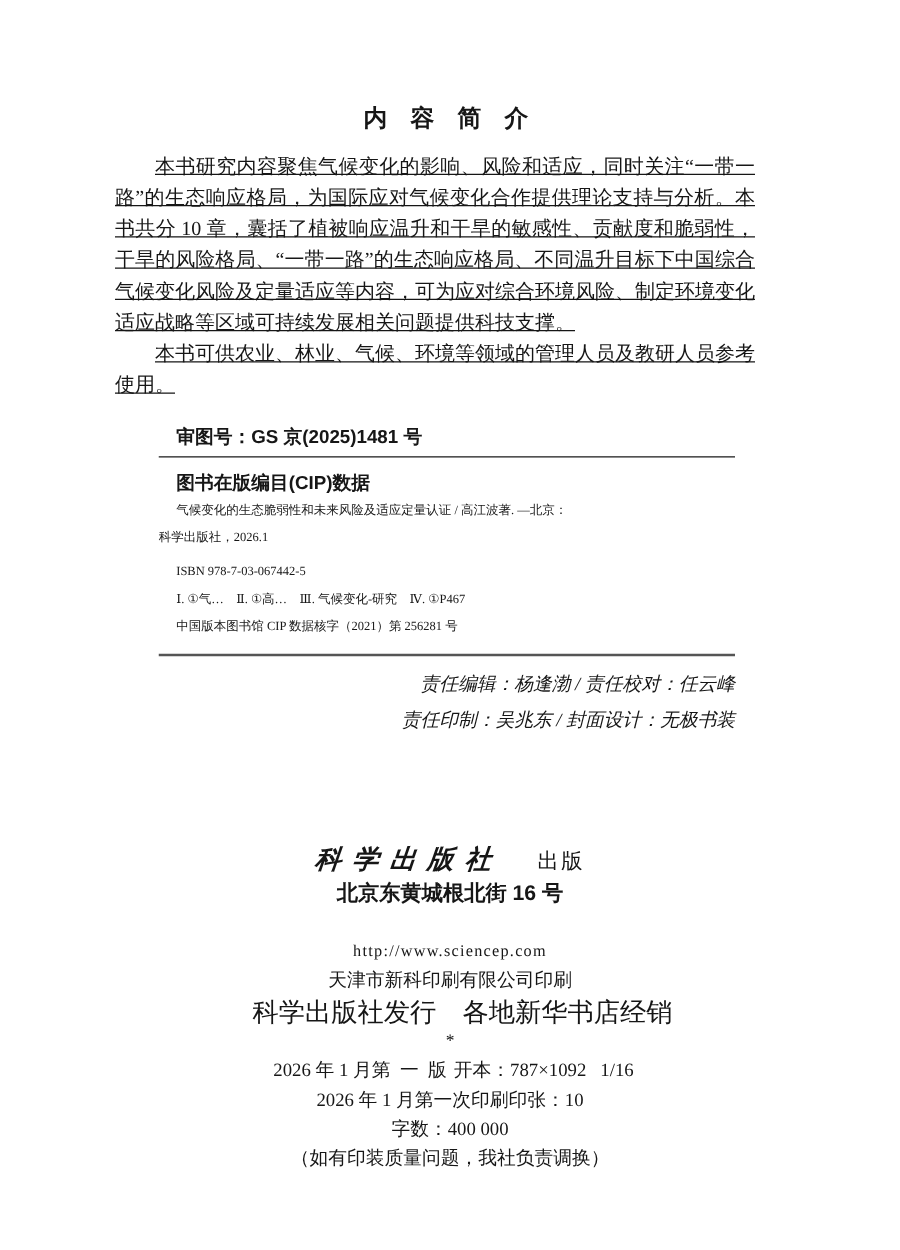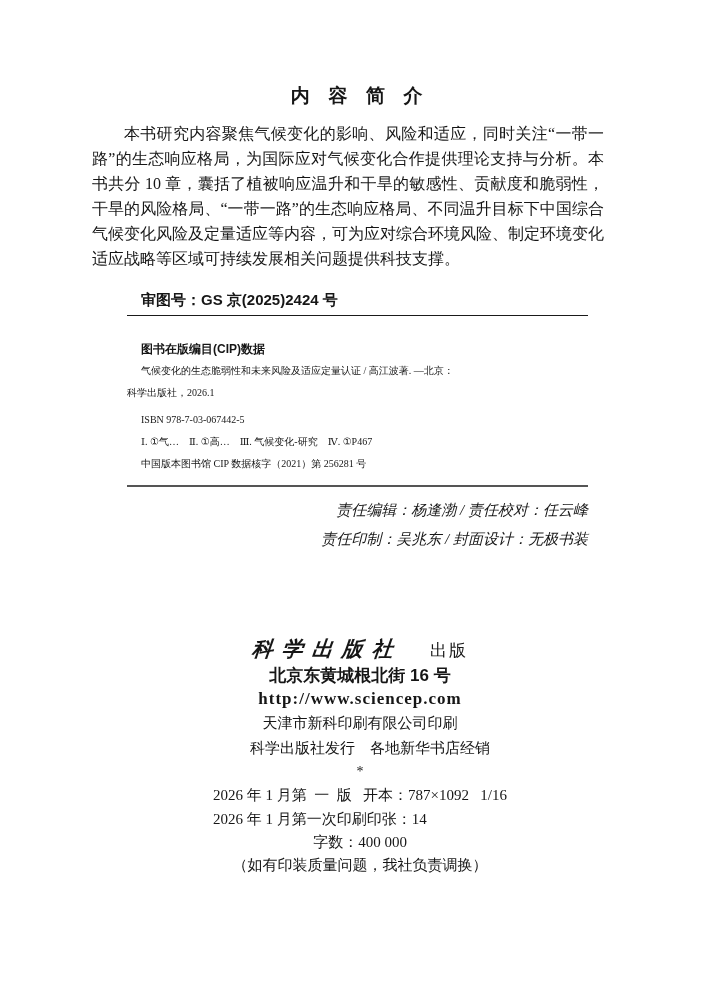--- a/index.html
+++ b/index.html
@@ -21,21 +21,21 @@
     letter-spacing: 0.35em;
     line-height: 21px;
   }
   .intro {
     width: 512px;
     margin: 15px 0 0 92px;
     font-size: 16px;
     line-height: 25px;
     text-align: justify;
   }
-  .intro p { text-indent: 2em; }
+  .intro p { text-indent: 2em; text-decoration: underline; }
 
   
   .colophon {
     width: 461px;
     margin-left: 127px;
   }
   .approval-block {
     margin-top: 19px;
     border-bottom: 1.5px solid #1a1a1a;
     padding-bottom: 5px;
@@ -49,23 +49,22 @@
   }
   .cip-block {
     padding-top: 10px;
     border-bottom: 2.5px solid #555;
     padding-bottom: 10px;
   }
   .cip-heading {
     padding-left: 14px;
     font-family: "Liberation Sans", "DejaVu Sans", sans-serif;
     font-weight: bold;
-    font-size: 12px;
+    font-size: 15px;
     line-height: 22px;
-    margin-top: 12px;
   }
   .cip-line { padding-left: 14px; font-size: 10px; line-height: 22px; }
   .cip-line.hanging { padding-left: 0; }
   .cip-line.gap-top { margin-top: 5px; }
   .pre { white-space: pre; }
 
   
   .staff {
     margin-top: 9px;
     text-align: right;
@@ -85,44 +84,45 @@
     display: inline-block;
     transform: skewX(-6deg);
   }
   .publish-label { font-size: 17px; margin-left: 28px; letter-spacing: 2px; }
   .imprint-small {
     font-family: "Liberation Sans", "DejaVu Sans", sans-serif;
     font-weight: bold;
     font-size: 17px;
     line-height: 23px;
   }
-  .imprint-url { font-weight: bold; font-size: 17px; line-height: 23px; letter-spacing: 1px; }
+  .imprint-url { font-weight: normal; font-size: 13px; line-height: 23px; letter-spacing: 1px; margin-top: 23px; }
   .imprint-printer { font-size: 15px; line-height: 25px; margin-top: 1px; }
-  .imprint-dist { font-size: 15px; line-height: 25px; margin-left: 20px; }
+  .imprint-dist { font-size: 21px; line-height: 25px; margin-left: 20px; }
   .imprint-star { font-size: 14px; line-height: 22px; }
-  .edition-block { display: inline-block; text-align: left; }
+  .edition-block { display: inline-block; text-align: center; }
   .edition-line { font-size: 15px; line-height: 24px; white-space: pre; }
   .ed-left { display: inline-block; min-width: 150px; white-space: pre; }
   .word-count { font-size: 15px; line-height: 23px; font-family: Liberation Serif, serif; }
   .price { font-weight: bold; font-size: 16px; line-height: 23px; }
   .exchange-note { font-size: 15px; line-height: 23px; }
 </style>
 </head>
 <body>
 
 <div class="page">
 
   <div class="intro-title">内 容 简 介</div>
   <div class="intro">
     <p>本书研究内容聚焦气候变化的影响、风险和适应，同时关注“一带一路”的生态响应格局，为国际应对气候变化合作提供理论支持与分析。本书共分 10 章，囊括了植被响应温升和干旱的敏感性、贡献度和脆弱性，干旱的风险格局、“一带一路”的生态响应格局、不同温升目标下中国综合气候变化风险及定量适应等内容，可为应对综合环境风险、制定环境变化适应战略等区域可持续发展相关问题提供科技支撑。</p>
+    <p>本书可供农业、林业、气候、环境等领域的管理人员及教研人员参考使用。</p>
   </div>
 
   <div class="colophon">
     <div class="approval-block">
-      <div class="approval-text">审图号：GS 京(2025)2424 号</div>
+      <div class="approval-text">审图号：GS 京(2025)1481 号</div>
     </div>
     <div class="cip-block">
       <div class="cip-heading">图书在版编目(CIP)数据</div>
       <div class="cip-line">气候变化的生态脆弱性和未来风险及适应定量认证 / 高江波著. —北京：</div>
       <div class="cip-line hanging">科学出版社，2026.1</div>
       <div class="cip-line gap-top">ISBN 978-7-03-067442-5</div>
       <div class="cip-line pre">Ⅰ. ①气…    Ⅱ. ①高…    Ⅲ. 气候变化-研究    Ⅳ. ①P467</div>
       <div class="cip-line">中国版本图书馆 CIP 数据核字（2021）第 256281 号</div>
     </div>
     <div class="staff">
@@ -135,19 +135,19 @@
     <div class="logo-line">
       <span class="logo-script">科学出版社</span><span class="publish-label">出版</span>
     </div>
     <div class="imprint-small">北京东黄城根北街 16 号</div>
     <div class="imprint-url">http://www.sciencep.com</div>
     <div class="imprint-printer">天津市新科印刷有限公司印刷</div>
     <div class="imprint-dist pre">科学出版社发行    各地新华书店经销</div>
     <div class="imprint-star">*</div>
     <div class="edition-block">
       <div class="edition-line"><span class="ed-left">2026 年 1 月第  一  版</span><span>开本：787×1092   1/16</span></div>
-      <div class="edition-line"><span class="ed-left">2026 年 1 月第一次印刷</span><span>印张：14</span></div>
+      <div class="edition-line"><span class="ed-left">2026 年 1 月第一次印刷</span><span>印张：10</span></div>
     </div>
     <div class="word-count">字数：400 000</div>
     <div class="exchange-note">（如有印装质量问题，我社负责调换）</div>
   </div>
 
 </div>
 
 </body></html>

